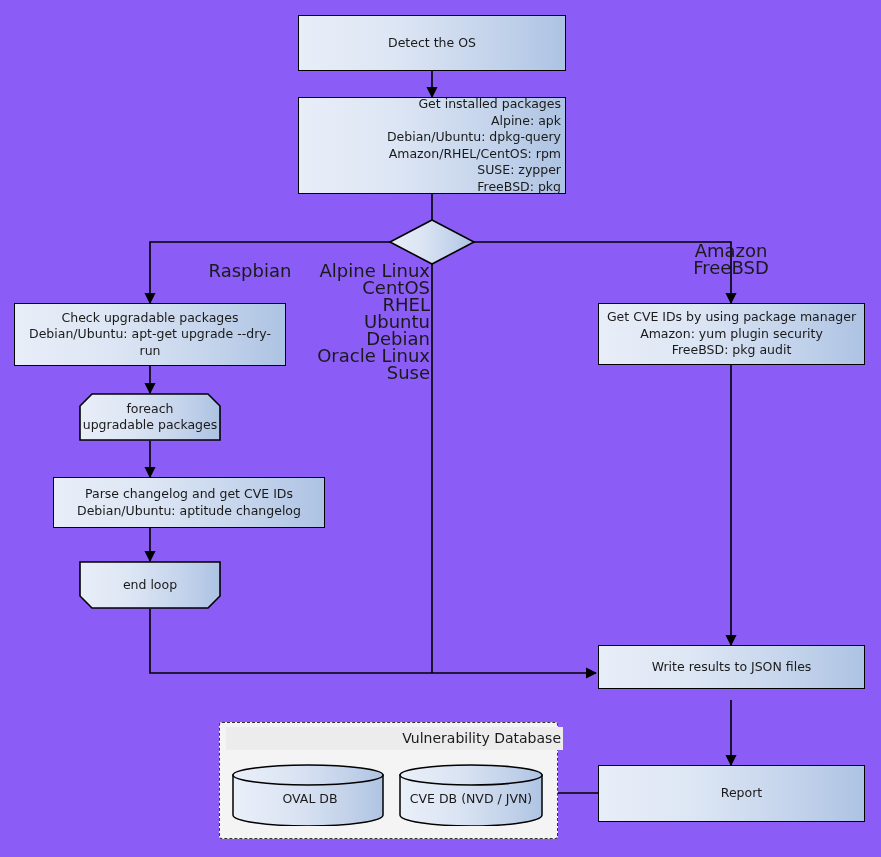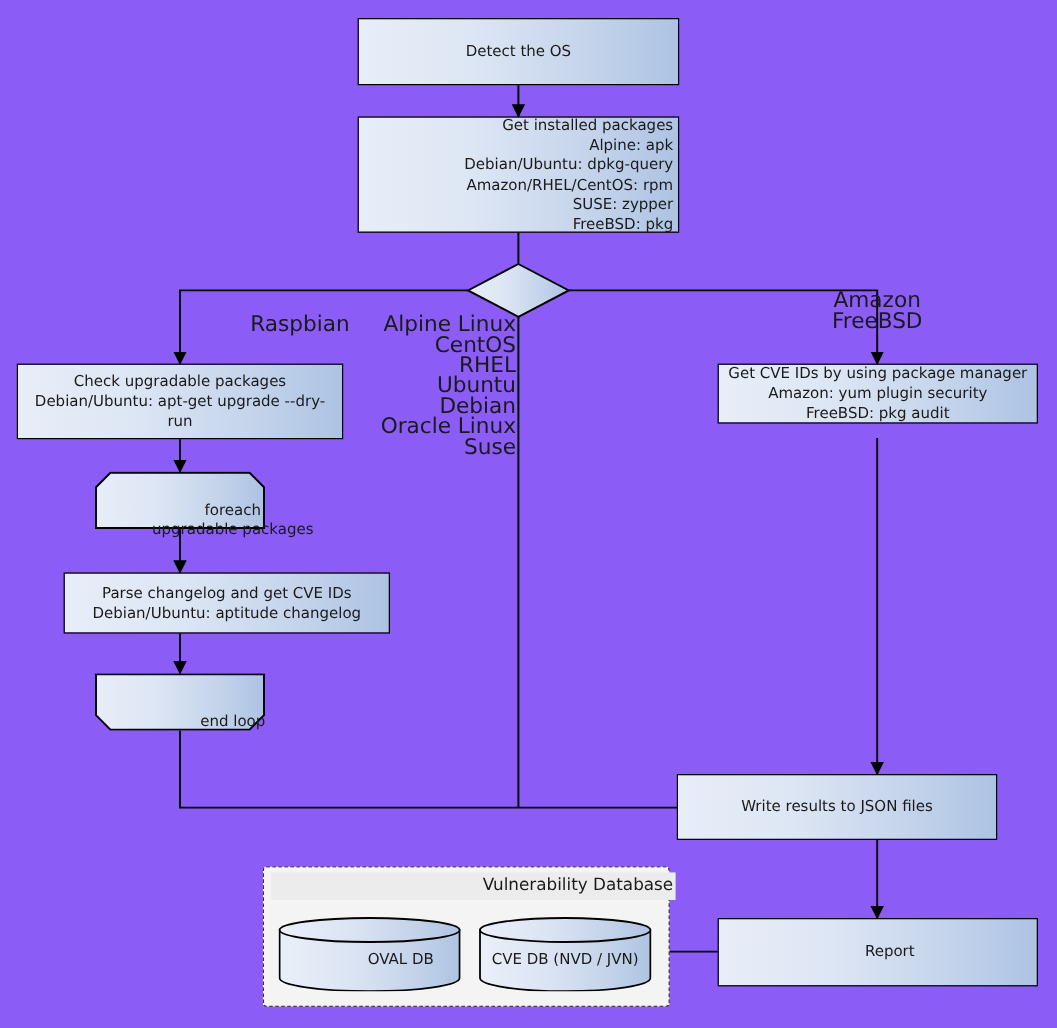--- a/index.html
+++ b/index.html
@@ -32,32 +32,31 @@
     text-align: center;
     white-space: pre-line;
     z-index: 3;
   }
   .node .txt { width: 100%; padding: 0 6px; box-sizing: border-box; }
   .align-right .txt { text-align: right; padding-right: 4px; }
   .shapewrap { position: absolute; z-index: 3; }
   .shapewrap svg { display: block; }
   .shapelabel {
     position: absolute;
-    left: 0; top: 16px;
+    left: 0; top: 0;
     width: 100%; height: 100%;
     display: flex;
     align-items: center;
     justify-content: center;
     font-size: 12.5px;
     line-height: 16.5px;
     color: #1a1a1a;
     text-align: center;
     white-space: pre-line;
     pointer-events: none;
-    margin-left: 44px;
   }
 
   .edge-label {
     position: absolute;
     font-size: 18px;
     line-height: 17px;
     color: #1a1a1a;
     white-space: pre-line;
     z-index: 4;
   }
@@ -219,27 +218,27 @@
           <stop offset="35%" stop-color="#dde6f4"></stop>
           <stop offset="70%" stop-color="#c6d5ec"></stop>
           <stop offset="100%" stop-color="#adc3e3"></stop>
         </linearGradient>
       </defs>
       <path d="M 1 1 L 141 1 L 141 35 L 129 47 L 13 47 L 1 35 Z" fill="url(#gloop2)" stroke="#000000" stroke-width="1.6" stroke-linejoin="miter"></path>
     </svg>
     <span class="shapelabel">end loop</span>
   </div>
 
-  <div class="node" style="left:598px; top:303px; width:267px; height:50px;">
+  <div class="node" style="left:598px; top:303px; width:267px; height:62px;">
     <span class="txt">Get CVE IDs by using package manager
 Amazon: yum plugin security
 FreeBSD: pkg audit</span>
   </div>
 
-  <div class="node" style="left:564px; top:645px; width:267px; height:55px;">
+  <div class="node" style="left:598px; top:645px; width:267px; height:44px;">
     <span class="txt">Write results to JSON files</span>
   </div>
 
   <div class="node" style="left:598px; top:765px; width:267px; height:57px;padding-left:20px;">
     <span class="txt">Report</span>
   </div>
 
   <div class="group-box" style="left:219px; top:722px; width:339px; height:117px;"></div>
   <div class="group-head" style="left:226px; top:727px; width:337px; height:23px;">Vulnerability Database</div>
 
@@ -250,21 +249,21 @@
           <stop offset="0%" stop-color="#eaf0f9"></stop>
           <stop offset="40%" stop-color="#dbe4f3"></stop>
           <stop offset="75%" stop-color="#c4d3ea"></stop>
           <stop offset="100%" stop-color="#aec4e3"></stop>
         </linearGradient>
       </defs>
       <path d="M 1 11 L 1 51 A 75 11 0 0 0 151 51 L 151 11 Z" fill="url(#gcyl1)" stroke="#000000" stroke-width="1.5"></path>
       <ellipse cx="76" cy="11" rx="75" ry="10" fill="url(#gcyl1)" stroke="#000000" stroke-width="1.5"></ellipse>
     </svg>
   </div>
-  <div class="cyl-label" style="left:232px; top:770px; width:156px; height:56px;margin-left:24px;">OVAL DB</div>
+  <div class="cyl-label" style="left:232px; top:770px; width:156px; height:56px;">OVAL DB</div>
 
   <div class="shapewrap" style="left:399px; top:764px; width:144px; height:62px;">
     <svg width="144" height="62" viewBox="0 0 144 62">
       <defs>
         <linearGradient id="gcyl2" x1="0" y1="0" x2="1" y2="0">
           <stop offset="0%" stop-color="#eaf0f9"></stop>
           <stop offset="40%" stop-color="#dbe4f3"></stop>
           <stop offset="75%" stop-color="#c4d3ea"></stop>
           <stop offset="100%" stop-color="#aec4e3"></stop>
         </linearGradient>

